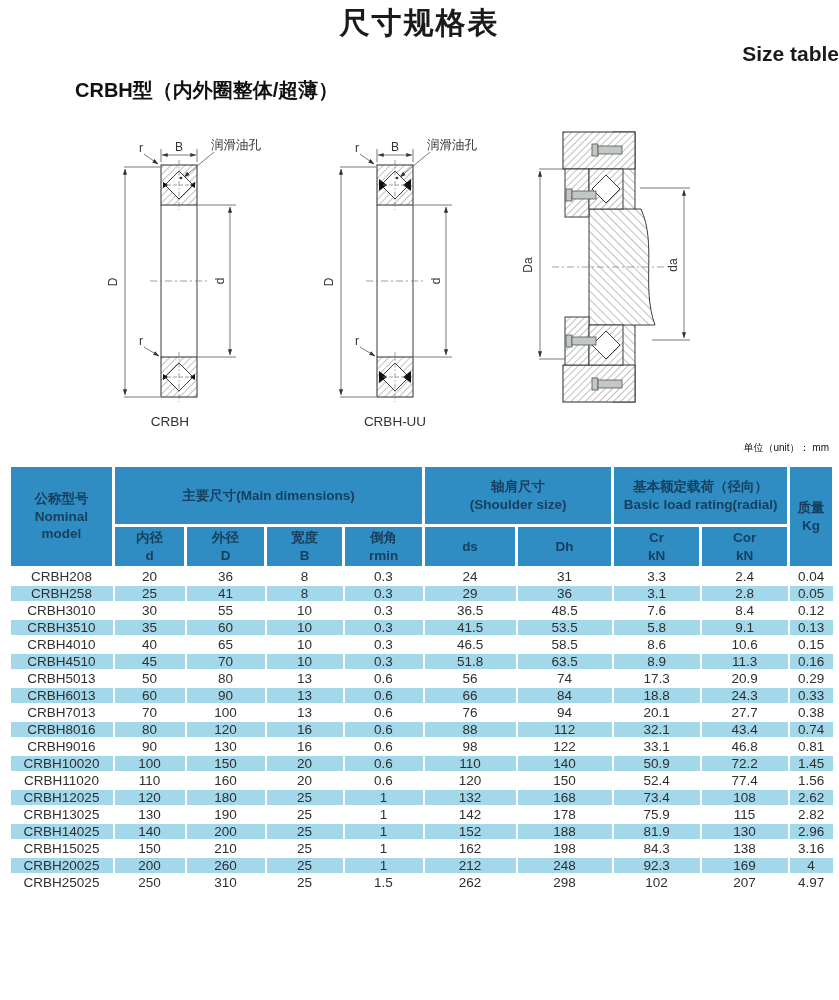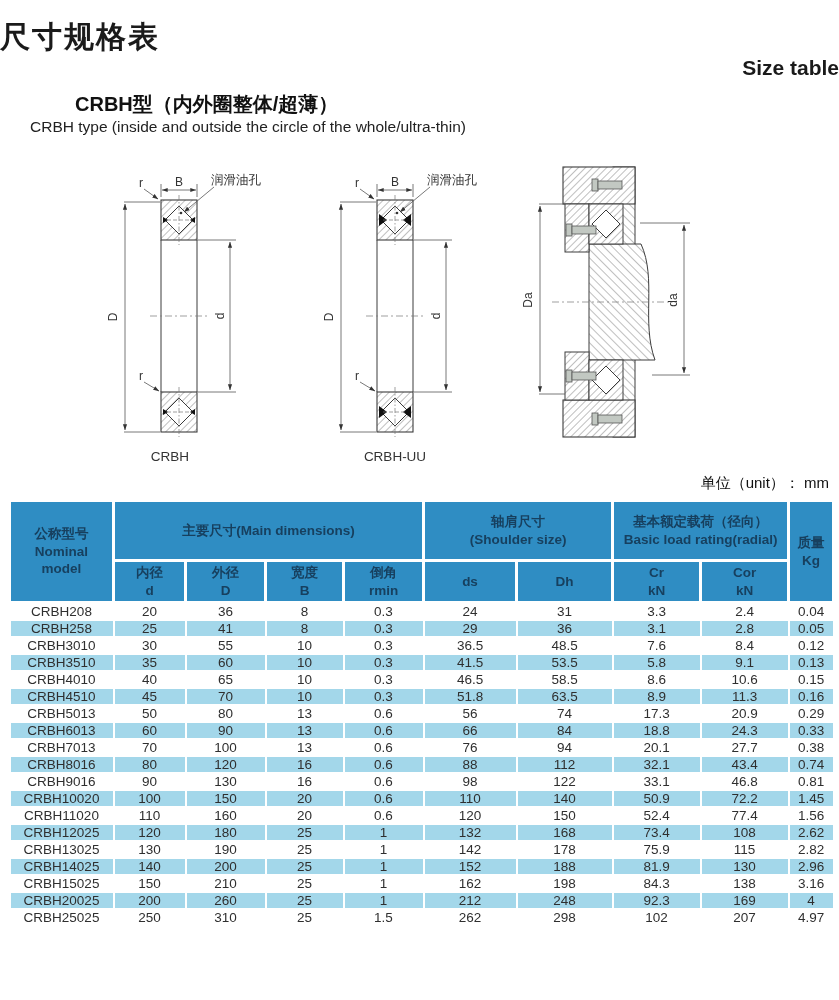--- a/index.html
+++ b/index.html
@@ -11,33 +11,33 @@
   }
   *{box-sizing:border-box;margin:0;padding:0;}
   html,body{background:#fff;}
   body{
     width:839px;height:1000px;overflow:hidden;
     font-family:"Liberation Sans","DejaVu Sans",sans-serif;
     color:var(--body-text);
   }
   .page{width:839px;height:1000px;position:relative;}
   .title-zh{
-    font-size:30px;font-weight:bold;color:#1a1a1a;
-    padding-top:19px;line-height:36px;letter-spacing:2px;
+    text-align:center;font-size:30px;font-weight:bold;color:#1a1a1a;
+    padding-top:5px;line-height:36px;letter-spacing:2px;
   }
   .title-en{
     text-align:right;font-size:21px;font-weight:bold;color:#1a1a1a;line-height:25px;
   }
   .subtitle{margin:12px 0 0 30px;}
   .subtitle-zh{font-size:20px;font-weight:bold;color:#111;line-height:24px;margin-left:45px;}
   .subtitle-en{font-size:15.5px;color:#222;line-height:20px;margin-top:1px;}
   .drawings{position:relative;width:839px;height:312px;margin-top:20px;}
   .drawings svg{display:block;}
   .unit-note{
-    text-align:right;font-size:15px;color:#111;margin:4px 10px 6px 0;line-height:20px;
+    text-align:right;font-size:10px;color:#111;margin:4px 10px 6px 0;line-height:20px;
   }
   table{
     border-collapse:collapse;table-layout:fixed;
     width:824px;margin-left:8px;
   }
   th{
     background:var(--header-bg);color:var(--header-text);
     font-weight:bold;font-size:13.5px;line-height:1.3;
     border:3px solid #fff;white-space:pre-line;vertical-align:middle;
     padding:2px 1px;
@@ -59,21 +59,20 @@
 </head>
 <body>
 
 <div class="page">
 
   <div class="title-zh">尺寸规格表</div>
   <div class="title-en">Size table</div>
 
   <div class="subtitle">
     <div class="subtitle-zh">CRBH型（内外圈整体/超薄）</div>
-    <div class="subtitle-en">CRBH type (inside and outside the circle of the whole/ultra-thin)</div>
   </div>
 
   <div class="drawings">
     <svg width="839" height="312" viewBox="0 140 839 312">
       <defs>
         <pattern id="hA" width="5" height="5" patternUnits="userSpaceOnUse" patternTransform="rotate(45)">
           <rect width="5" height="5" fill="#ffffff"></rect>
           <line x1="0" y1="0" x2="0" y2="5" stroke="#8a8a8a" stroke-width="1.1"></line>
         </pattern>
         <pattern id="hB" width="6" height="6" patternUnits="userSpaceOnUse" patternTransform="rotate(-45)">

